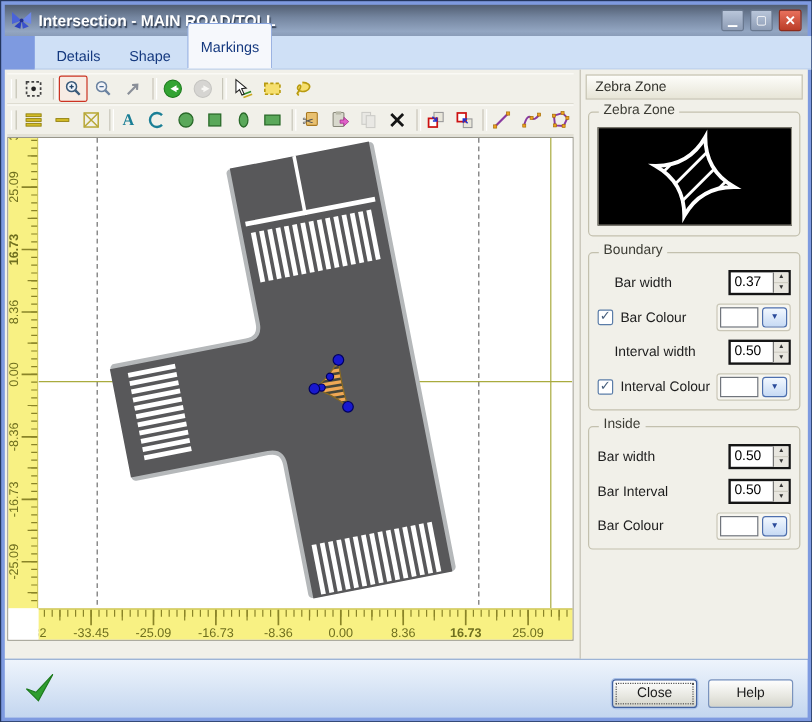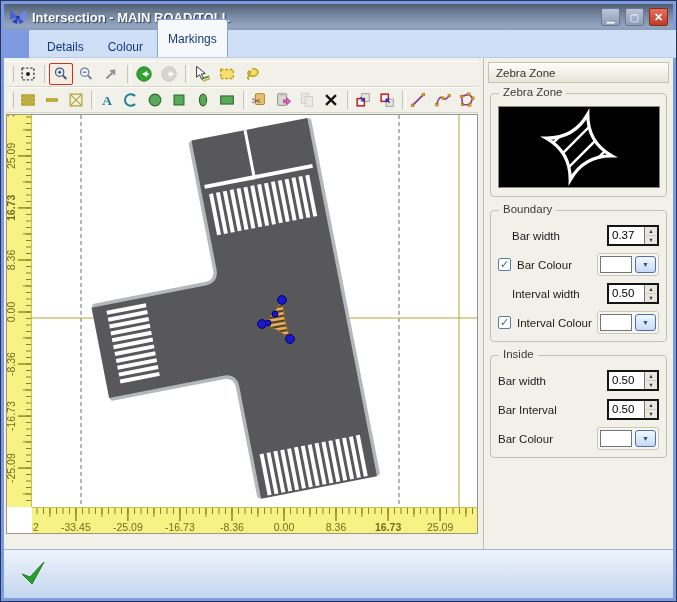--- a/index.html
+++ b/index.html
@@ -79,21 +79,21 @@
         </svg>
     </span>
     <span class="title-text">Intersection - MAIN ROAD/TOLL</span>
     <span class="tb-btn">▁</span>
     <span class="tb-btn">▢</span>
     <span class="tb-btn close">✕</span>
   </div>
 
   <div class="tabstrip">
     <div class="tab">Details</div>
-    <div class="tab">Colour</div>
+    <div class="tab">Shape</div>
     <div class="tab active">Markings</div>
   </div>
 
   <div class="main">
     <div class="toolbar" id="toolbar-row1" style="left:2px;top:3px;width:472px;">
         <div class="tbtn">
           <span style="display: flex;">
             <svg viewBox="0 0 20 20">
               <rect x="3.5" y="3.5" width="13" height="13" fill="none" stroke="#444" stroke-width="1.6" stroke-dasharray="2.5 2"></rect>
               <circle cx="10" cy="10" r="2.2" fill="#222"></circle>
@@ -713,15 +713,17 @@
         </div>
     </div>
   </div>
 
   <div class="bottombar">
     <span class="checkicon">
       <svg width="30" height="30" viewBox="0 0 30 30">
           <path d="M4 16 L11 23 L14 26 L26 4 L12 19 Z" fill="#2f9e2f" stroke="#1d7a1d" stroke-width="1"></path>
         </svg>
     </span>
+    <div class="btn btn-close focused">Close</div>
+    <div class="btn btn-help">Help</div>
   </div>
 
 </div>
 
 </body></html>

